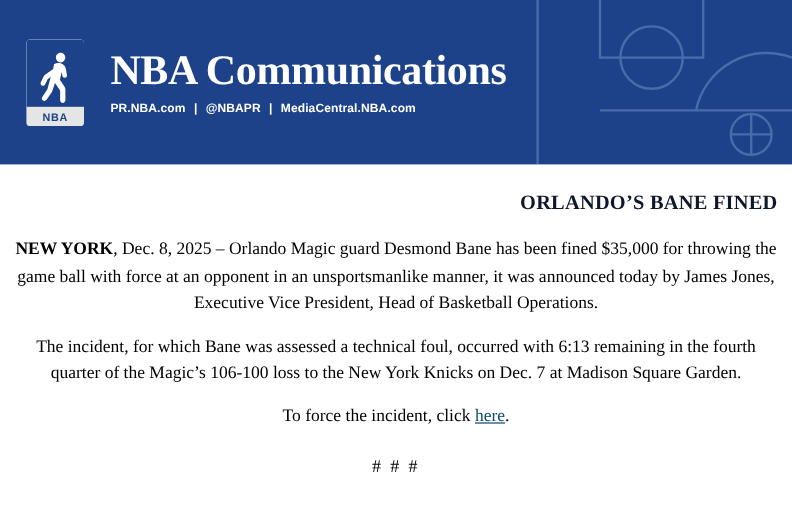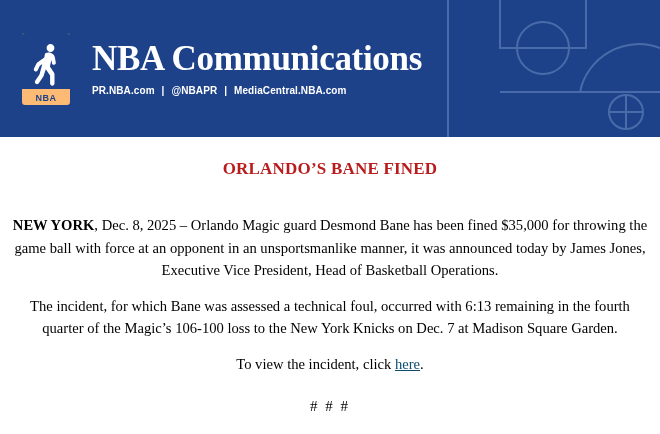--- a/index.html
+++ b/index.html
@@ -39,21 +39,21 @@
     height: 137px;
     padding-left: 22px;
     box-sizing: border-box;
   }
 
   
   .nba-logo {
     position: relative;
     width: 48px;
     height: 72px;
-    background: #fdba74;
+    background: #e5e5e5;
     border-radius: 3px;
     flex: 0 0 auto;
     margin-right: 22px;
     overflow: hidden;
   }
   .nba-logo .logo-top {
     position: absolute;
     left: 0; top: 0; right: 0;
     height: 56px;
     background: #1d4289;
@@ -103,28 +103,28 @@
   .banner-sub .sep {
     padding: 0 4px;
   }
 
   
   .content {
     padding: 0 12px;
     box-sizing: border-box;
   }
   .headline {
-    text-align: center;
+    text-align: right;
     font-family: "Liberation Serif", serif;
     font-weight: bold;
     font-size: 17px;
     letter-spacing: 0.2px;
     margin-top: 22px;
-    margin-bottom: 35px;
-    color: #b91c1c;
+    margin-bottom: 18px;
+    color: #0f172a;
   }
   p.body-para {
     font-family: "Liberation Serif", serif;
     font-size: 14.6px;
     line-height: 1.55;
     color: #000000;
     margin: 0 0 13px 0;
     text-align: center;
   }
   .dateline {
@@ -189,18 +189,18 @@
 
   <div class="headline">ORLANDO’S BANE FINED</div>
 
   <p class="body-para">
     <span class="dateline">NEW YORK</span><span>, Dec. 8, 2025 – Orlando Magic guard Desmond Bane has been fined $35,000 for throwing the game ball with force at an opponent in an unsportsmanlike manner, it was announced today by James Jones, Executive Vice President, Head of Basketball Operations.</span>
   </p>
 
   <p class="body-para">The incident, for which Bane was assessed a technical foul, occurred with 6:13 remaining in the fourth quarter of the Magic’s 106-100 loss to the New York Knicks on Dec. 7 at Madison Square Garden.</p>
 
   <p class="body-para">
-    <span>To view the incident, click </span><a class="inline-link" href="#">here</a><span>.</span>
+    <span>To force the incident, click </span><a class="inline-link" href="#">here</a><span>.</span>
   </p>
 
   <div class="hashes"># # #</div>
 
 </div>
 
 </body></html>

